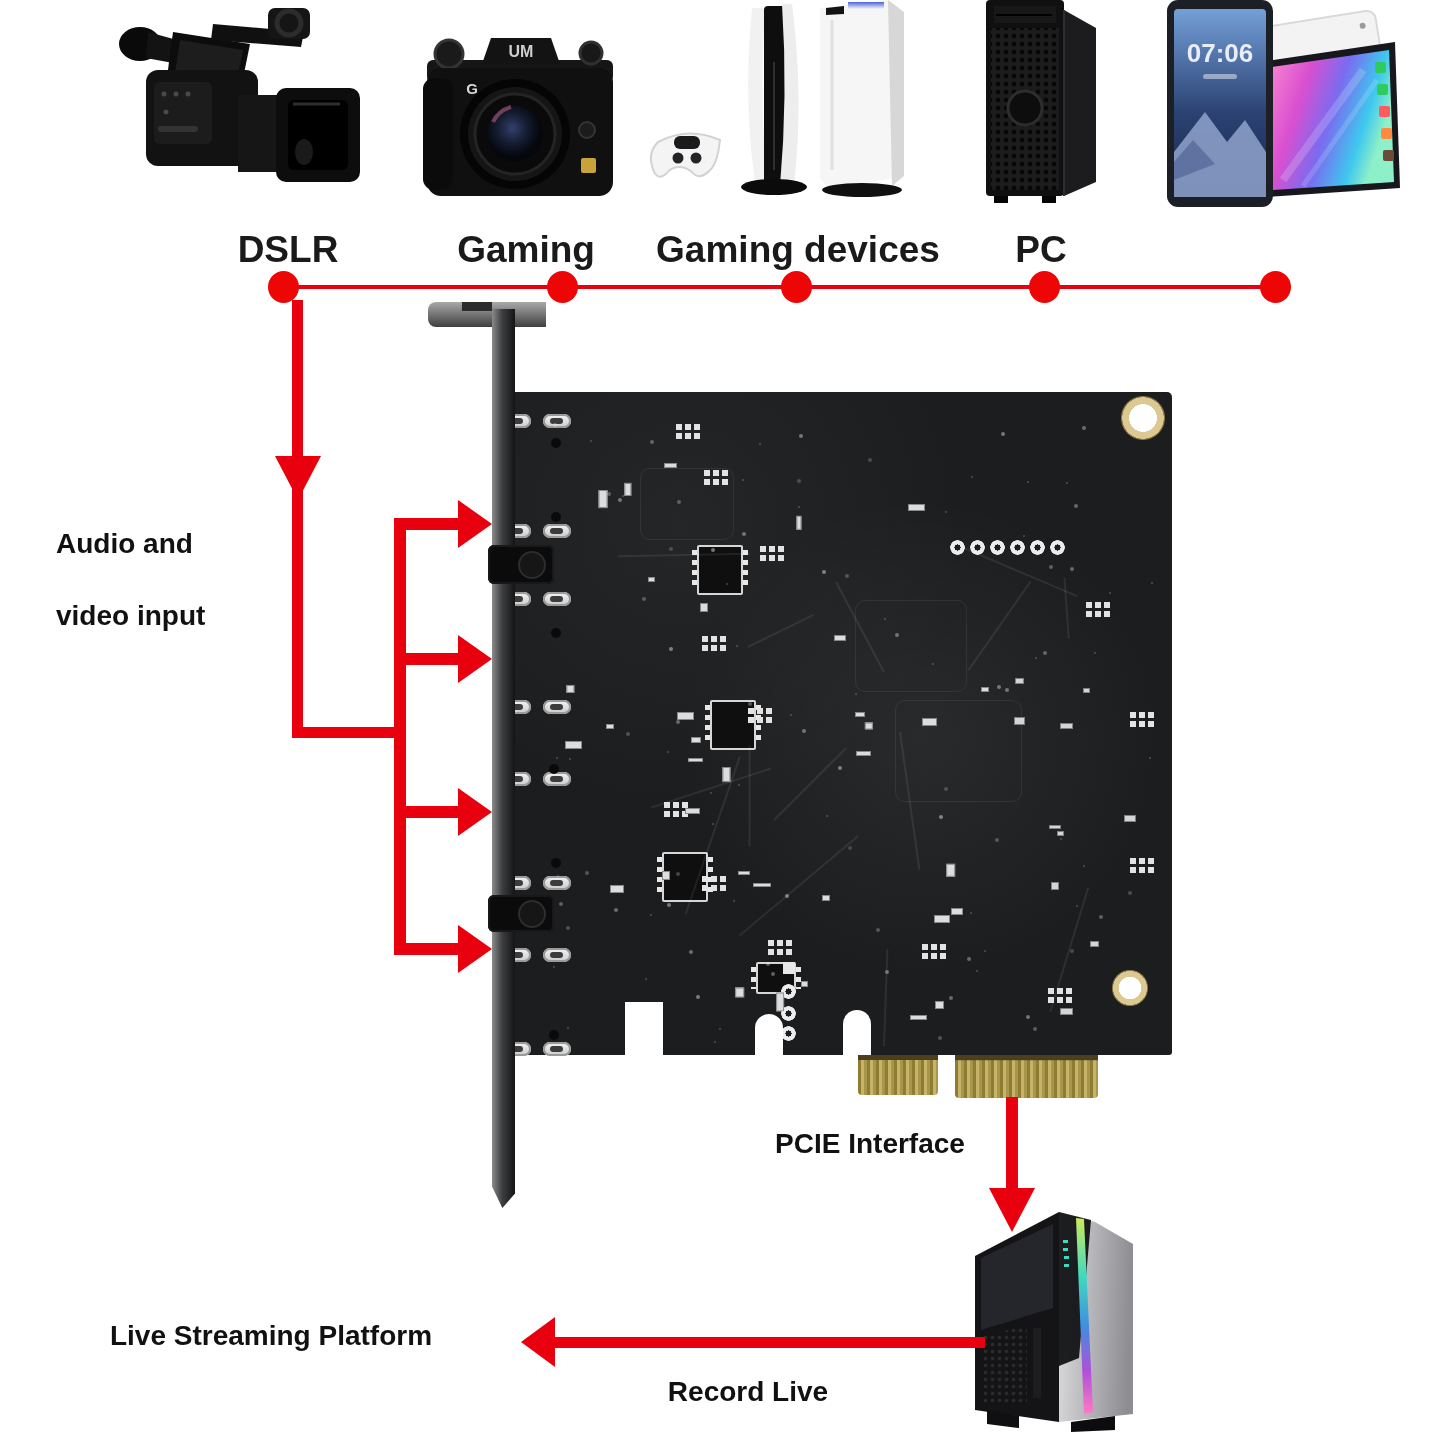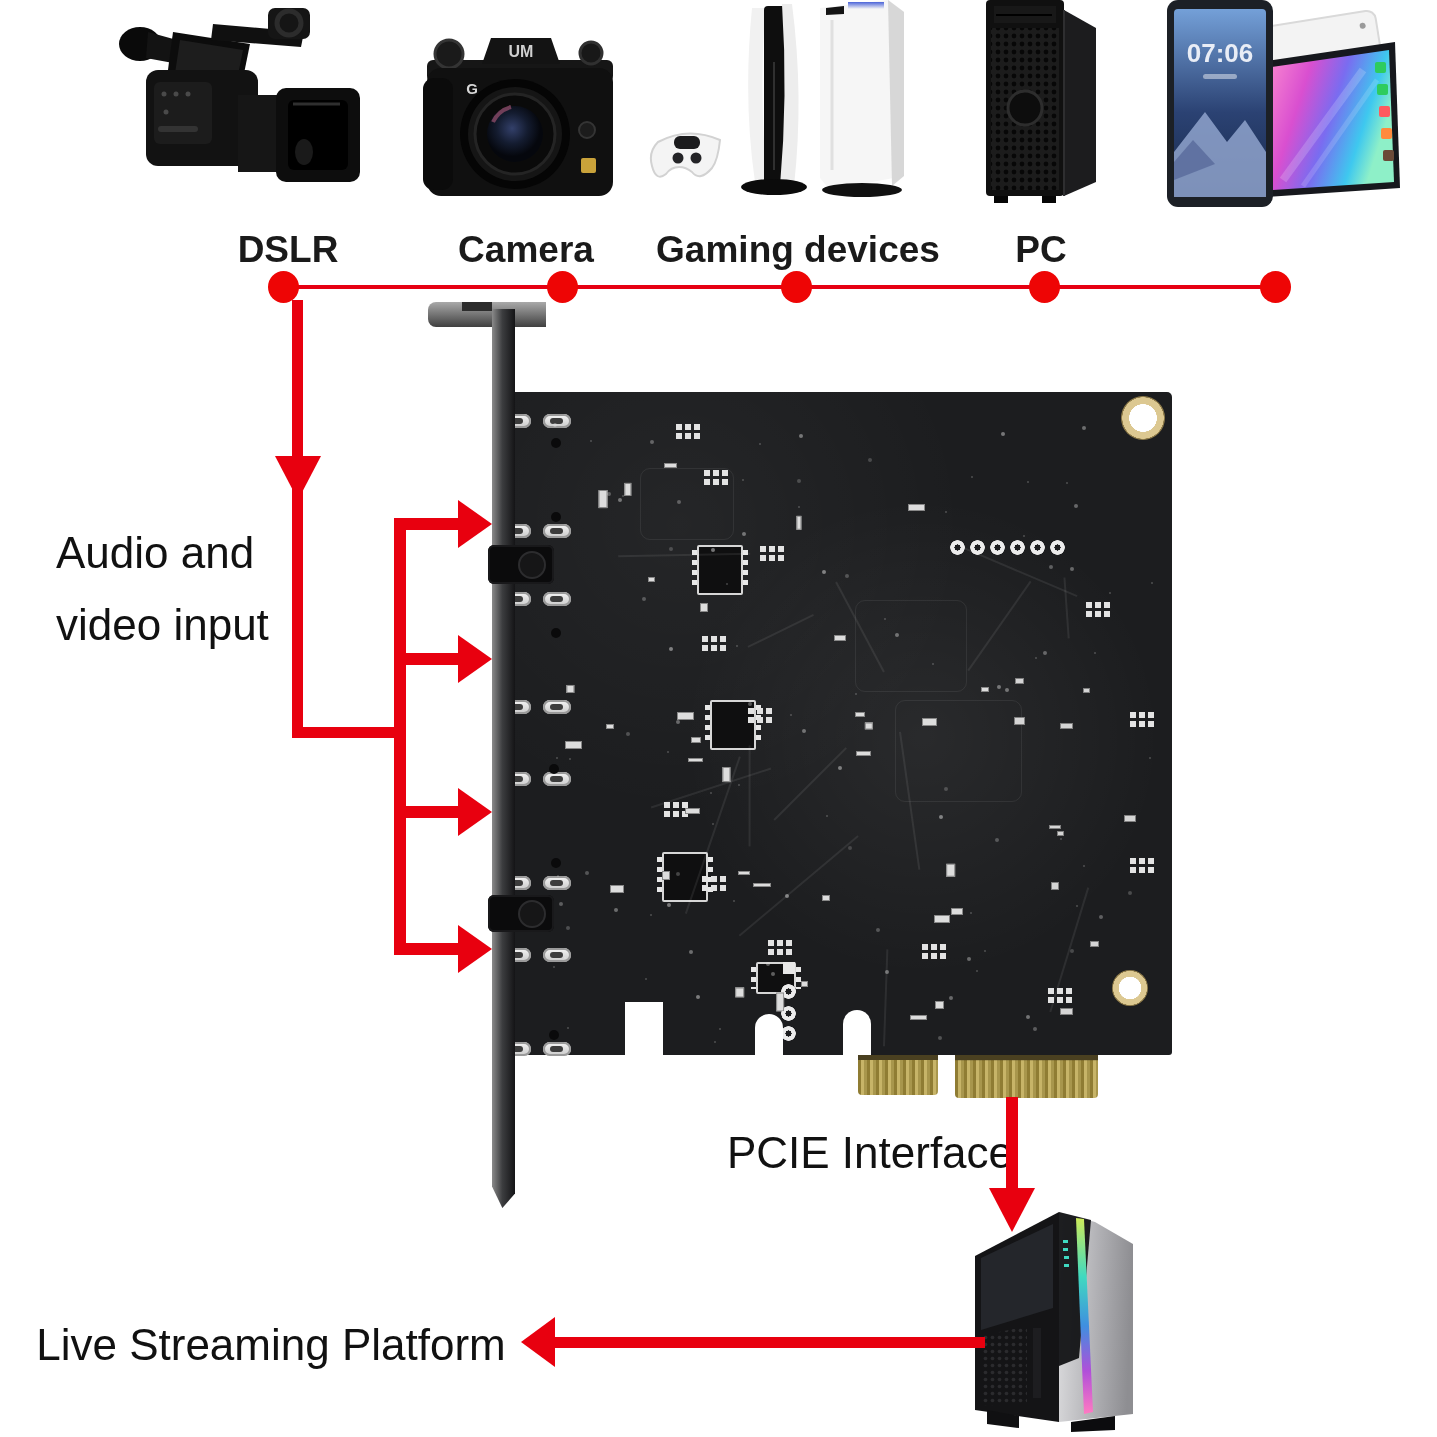--- a/index.html
+++ b/index.html
@@ -1,21 +1,21 @@
 <!DOCTYPE html>
 <html><head>
 <meta charset="utf-8">
 <style>
   html,body{margin:0;padding:0;width:1437px;height:1437px;overflow:hidden;background:#ffffff;
     font-family:"Liberation Sans", sans-serif;}
   .stage{position:relative;width:1437px;height:1437px;background:#fff;}
   .abs{position:absolute;}
   .dev-label{position:absolute;top:229px;font-size:37px;font-weight:bold;color:#1a1a1a;
     text-align:center;letter-spacing:0px;white-space:nowrap;}
-  .big-label{position:absolute;font-size:44px;font-weight:normal;color:#111;white-space:nowrap;}
+  .big-label{position:absolute;font-size:28px;font-weight:bold;color:#111;white-space:nowrap;}
   .timeline{position:absolute;left:283px;top:285px;width:992px;height:4px;background:#e60012;z-index:2;}
   .tdot{position:absolute;top:271px;width:31px;height:32px;border-radius:50%;background:#ee0505;z-index:3;}
   .rline{position:absolute;background:#e8000f;z-index:5;}
   .tri-right{position:absolute;width:0;height:0;border-top:24px solid transparent;
     border-bottom:24px solid transparent;border-left:34px solid #e8000f;z-index:5;}
   .tri-down{position:absolute;width:0;height:0;border-left:23px solid transparent;
     border-right:23px solid transparent;border-top:44px solid #e8000f;z-index:5;}
   .tri-left{position:absolute;width:0;height:0;border-top:25px solid transparent;
     border-bottom:25px solid transparent;border-right:34px solid #e8000f;z-index:5;}
   
@@ -194,21 +194,21 @@
       <rect x="4" y="0" width="106" height="207" rx="11" fill="#1c2026"></rect>
       <rect x="11" y="9" width="92" height="188" rx="4" fill="url(#phg)"></rect>
       <polygon points="11,152 42,112 64,142 82,120 103,152 103,197 11,197" fill="#8fa3cc" opacity="0.85"></polygon>
       <polygon points="11,162 30,140 52,164 11,180" fill="#5d6f9e" opacity="0.9"></polygon>
       <text x="57" y="62" text-anchor="middle" font-size="26" font-weight="bold" fill="#e9edf6" font-family="Liberation Sans, sans-serif">07:06</text>
       <rect x="40" y="74" width="34" height="5" rx="2.5" fill="#ffffff" opacity="0.45"></rect>
     </g>
   </svg>
 
   <div class="dev-label" style="left:208px;width:160px;">DSLR</div>
-  <div class="dev-label" style="left:426px;width:200px;">Camera</div>
+  <div class="dev-label" style="left:426px;width:200px;">Gaming</div>
   <div class="dev-label" style="left:648px;width:300px;">Gaming devices</div>
   <div class="dev-label" style="left:991px;width:100px;">PC</div>
 
   <div class="timeline"></div>
   <div class="tdot" style="left:268px;"></div>
   <div class="tdot" style="left:547px;"></div>
   <div class="tdot" style="left:781px;"></div>
   <div class="tdot" style="left:1029px;"></div>
   <div class="tdot" style="left:1260px;"></div>
 
@@ -288,20 +288,21 @@
     </g>
     <polygon points="12,202 44,208 44,220 12,216" fill="#101012"></polygon>
     <polygon points="96,214 140,208 140,222 96,224" fill="#0c0c0e"></polygon>
   </svg>
 
 
   <div class="tri-left" style="left:521px;top:1317px;"></div>
   <div class="rline" style="left:555px;top:1337px;width:430px;height:11px;"></div>
 
   <div class="big-label" style="left:36px;top:1320px;width:470px;text-align:center;">Live Streaming Platform</div>
+  <div class="big-label" style="left:618px;top:1376px;width:260px;text-align:center;">Record Live</div>
 
 <div class="pad" style="left: 503px; top: 414px; z-index: 2;">
       <i></i>
     </div>
     <div class="pad" style="left: 543px; top: 414px; z-index: 2;">
       <i></i>
     </div>
     <div class="pad" style="left: 503px; top: 524px; z-index: 2;">
       <i></i>
     </div>

